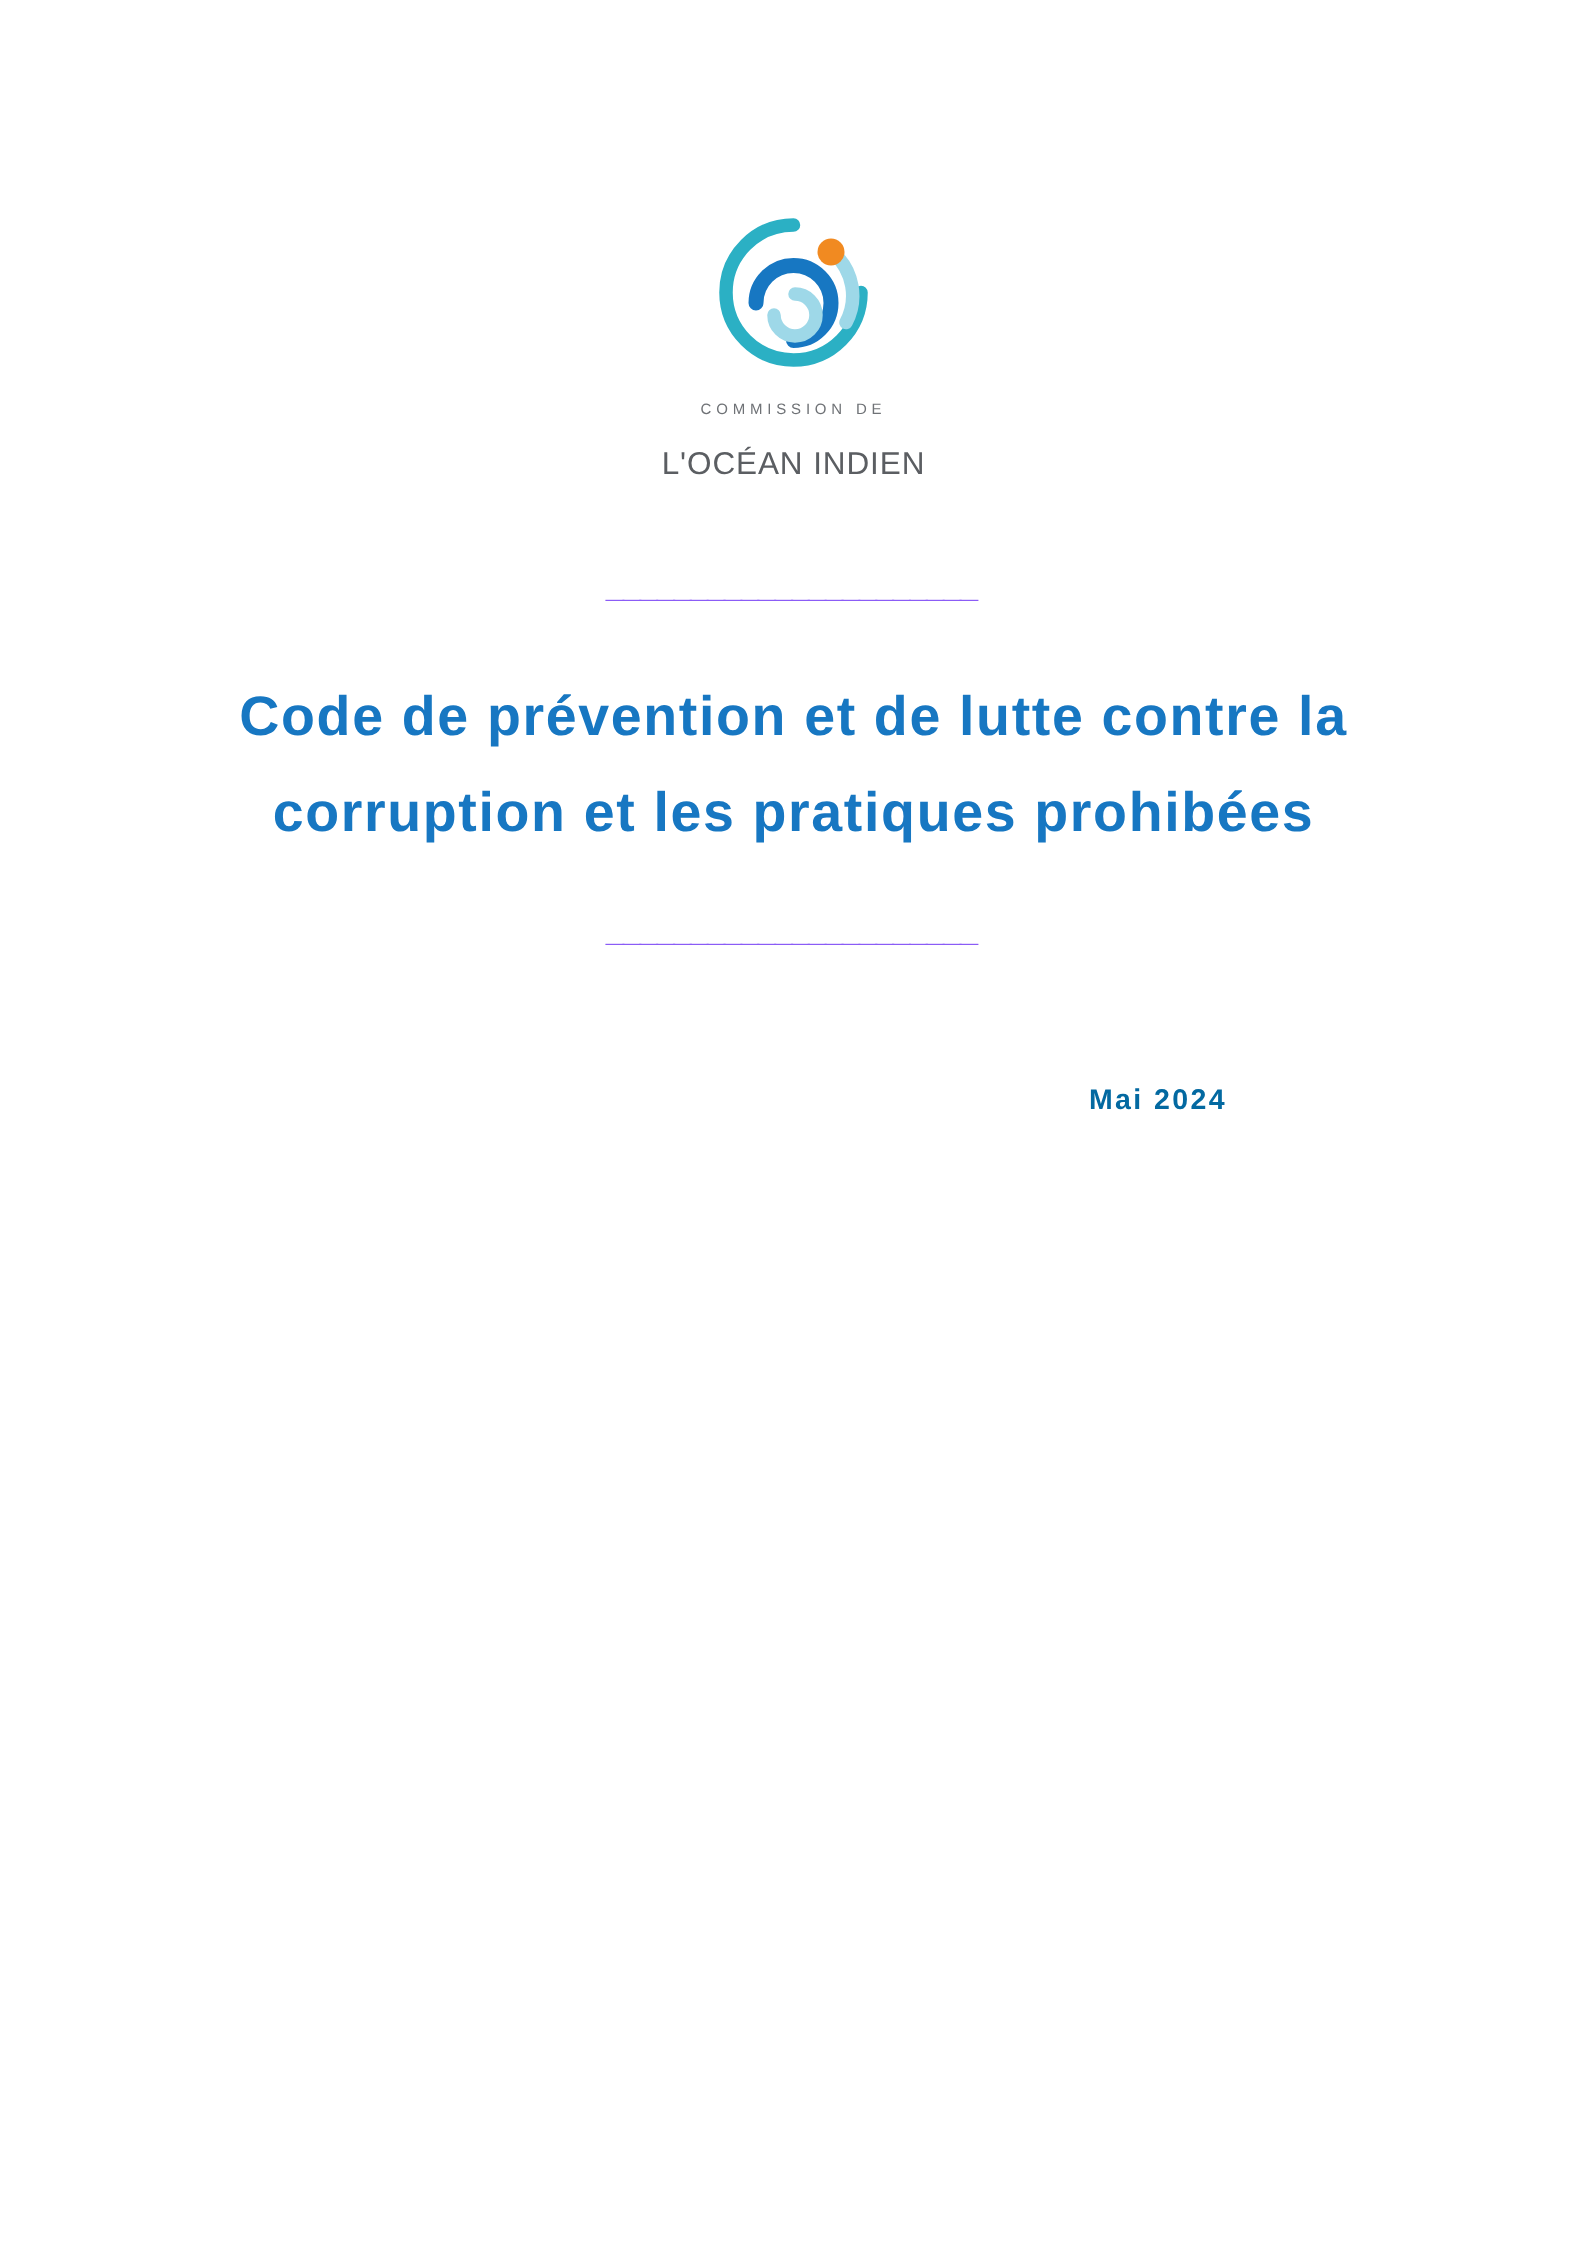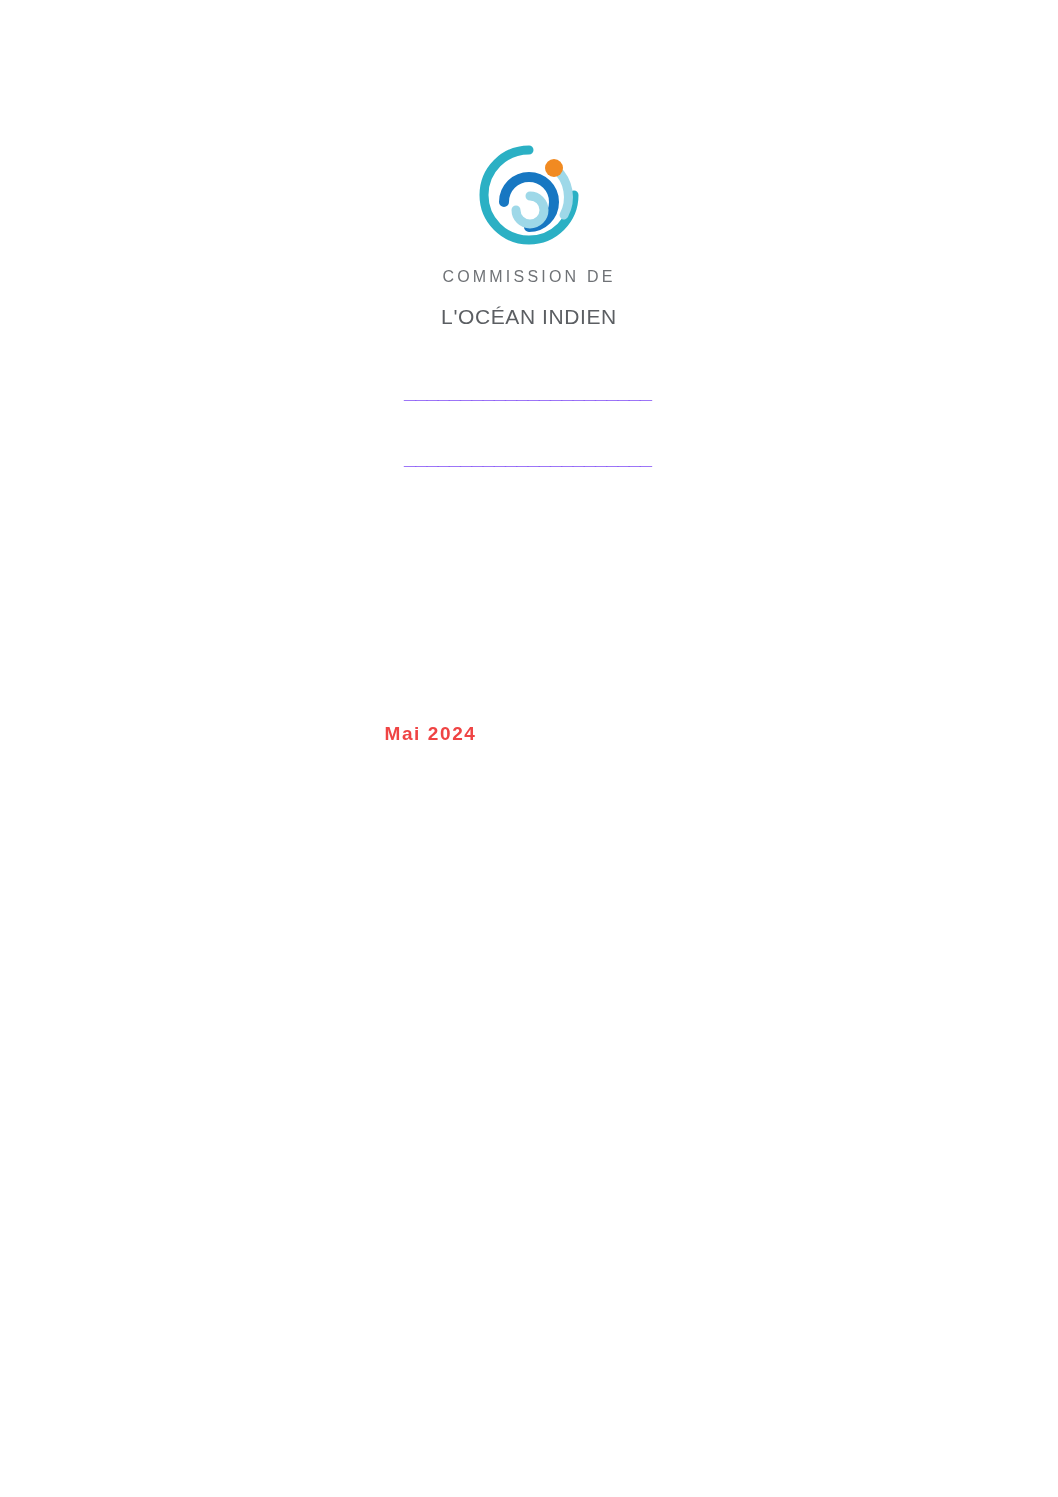--- a/index.html
+++ b/index.html
@@ -33,21 +33,21 @@
     width: 130px;
     height: 120px;
     display: block;
   }
   .logo-wordmark {
     margin-top: 8px;
     text-align: center;
     line-height: 1.12;
   }
   .logo-line1 {
-    font-size: 16px;
+    font-size: 10px;
     letter-spacing: 3.2px;
     color: #6f7276;
     font-weight: 400;
   }
   .logo-line2 {
     font-size: 21px;
     letter-spacing: 0.6px;
     color: #5b5e62;
     font-weight: 400;
     margin-top: 19px;
@@ -83,22 +83,22 @@
     margin: 0;
   }
 
   .doc-date {
     position: absolute;
     top: 723px;
     left: 0;
     width: 1058px;
     padding-right: 240px;
     box-sizing: border-box;
-    text-align: center;
-    color: #ef4444;
+    text-align: right;
+    color: #0369a1;
     font-size: 19px;
     font-weight: bold;
     letter-spacing: 1.6px;
     padding-left: 43px;
   }
 </style>
 </head>
 <body>
 
 <div class="page">
@@ -117,18 +117,22 @@
       <circle cx="90" cy="28" r="9" fill="#f18a21"></circle>
     </svg>
     <div class="logo-wordmark">
       <div class="logo-line1">COMMISSION DE</div>
       <div class="logo-line2">L'OCÉAN INDIEN</div>
     </div>
   </div>
 
   <div class="title-block">
     <div class="rule rule-top">______________________</div>
+    <div class="doc-title">
+      <div>Code de prévention et de lutte contre la</div>
+      <div>corruption et les pratiques prohibées</div>
+    </div>
     <div class="rule rule-bottom">______________________</div>
   </div>
 
   <div class="doc-date">Mai 2024</div>
 
 </div>
 
 </body></html>

